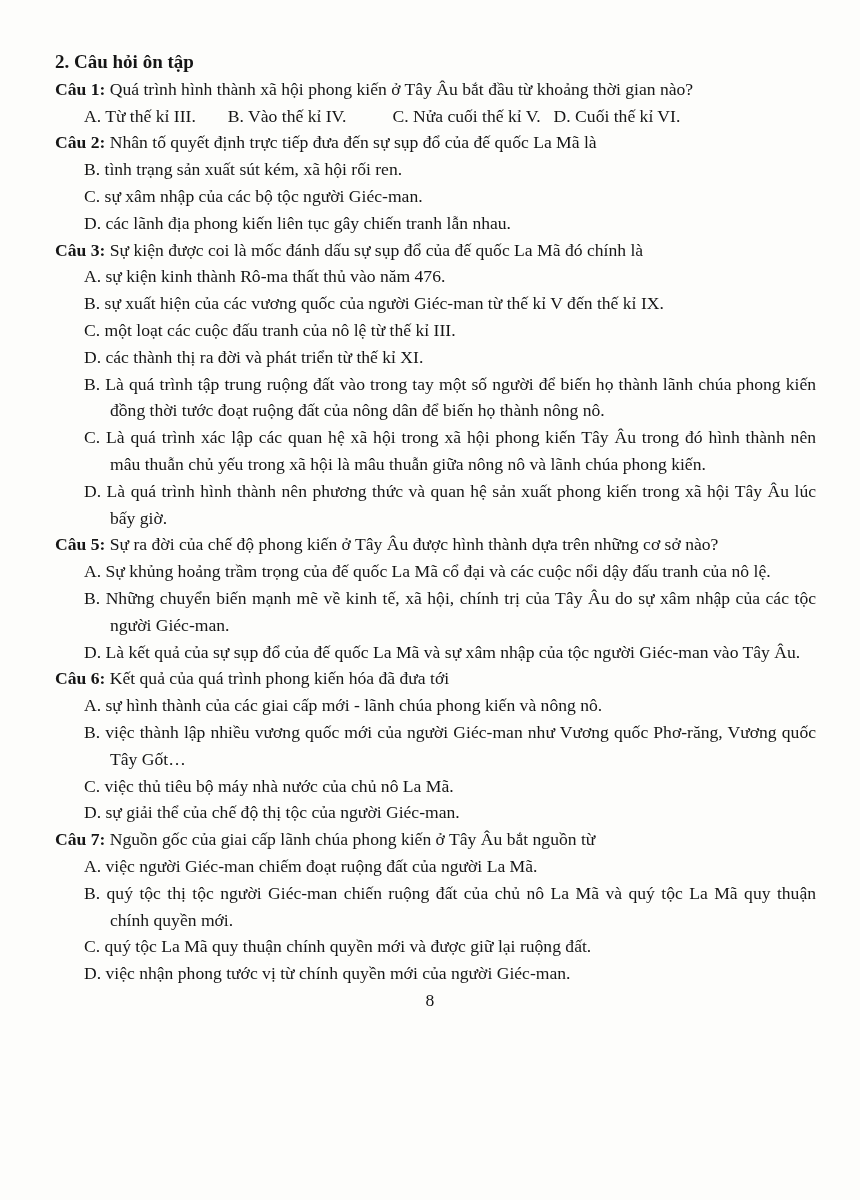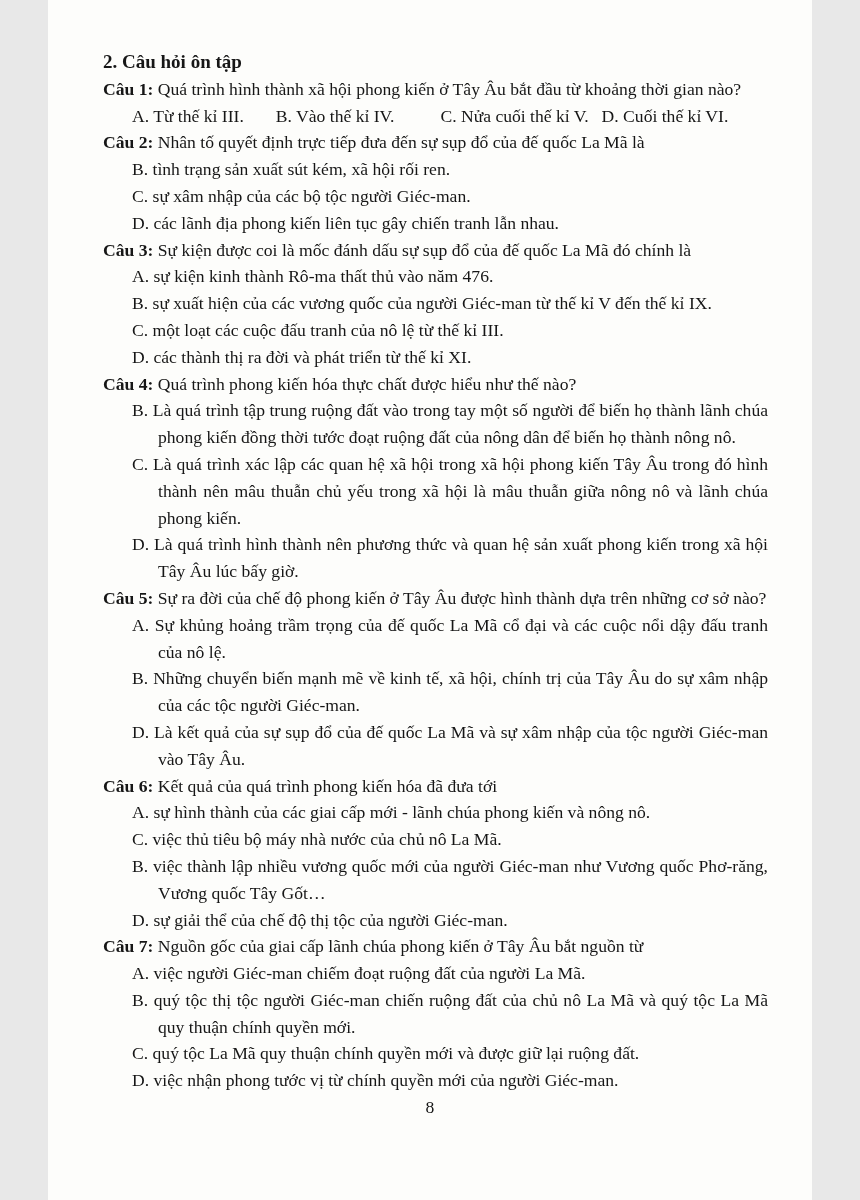--- a/index.html
+++ b/index.html
@@ -1,18 +1,18 @@
 <!DOCTYPE html>
 <html lang="vi"><head>
 <meta charset="utf-8">
 <style>
   html, body { margin: 0; padding: 0; background: #e8e8e8; }
   .page {
     position: relative;
-    width: 764px;
+    width: 860px;
     min-height: 1200px;
     box-sizing: border-box;
     margin: 0 auto;
     background: #fdfdfb;
     color: #161616;
     font-family: "Liberation Serif", "DejaVu Serif", serif;
     font-size: 17.6px;
     line-height: 26.8px;
     padding: 49px 44px 8px 55px;
   }
@@ -67,38 +67,37 @@
 
   <section>
     <p class="q-line"><span class="q-label">Câu 3:</span> <span>Sự kiện được coi là mốc đánh dấu sự sụp đổ của đế quốc La Mã đó chính là</span></p>
     <p class="option">A. sự kiện kinh thành Rô-ma thất thủ vào năm 476.</p>
     <p class="option">B. sự xuất hiện của các vương quốc của người Giéc-man từ thế kỉ V đến thế kỉ IX.</p>
     <p class="option">C. một loạt các cuộc đấu tranh của nô lệ từ thế kỉ III.</p>
     <p class="option">D. các thành thị ra đời và phát triển từ thế kỉ XI.</p>
   </section>
 
   <section>
-    <p class="q-line"><span class="q-label">Câu 4:</span> <span>Quá trình phong kiến hóa thực chất được hiểu như thế nào?</span></p>
     <p class="option">B. Là quá trình tập trung ruộng đất vào trong tay một số người để biến họ thành lãnh chúa phong kiến đồng thời tước đoạt ruộng đất của nông dân để biến họ thành nông nô.</p>
     <p class="option">C. Là quá trình xác lập các quan hệ xã hội trong xã hội phong kiến Tây Âu trong đó hình thành nên mâu thuẫn chủ yếu trong xã hội là mâu thuẫn giữa nông nô và lãnh chúa phong kiến.</p>
     <p class="option">D. Là quá trình hình thành nên phương thức và quan hệ sản xuất phong kiến trong xã hội Tây Âu lúc bấy giờ.</p>
   </section>
 
   <section>
     <p class="q-line"><span class="q-label">Câu 5:</span> <span>Sự ra đời của chế độ phong kiến ở Tây Âu được hình thành dựa trên những cơ sở nào?</span></p>
     <p class="option">A. Sự khủng hoảng trầm trọng của đế quốc La Mã cổ đại và các cuộc nổi dậy đấu tranh của nô lệ.</p>
     <p class="option">B. Những chuyển biến mạnh mẽ về kinh tế, xã hội, chính trị của Tây Âu do sự xâm nhập của các tộc người Giéc-man.</p>
     <p class="option">D. Là kết quả của sự sụp đổ của đế quốc La Mã và sự xâm nhập của tộc người Giéc-man vào Tây Âu.</p>
   </section>
 
   <section>
     <p class="q-line"><span class="q-label">Câu 6:</span> <span>Kết quả của quá trình phong kiến hóa đã đưa tới</span></p>
     <p class="option">A. sự hình thành của các giai cấp mới - lãnh chúa phong kiến và nông nô.</p>
+    <p class="option">B. việc thành lập nhiều vương quốc mới của người Giéc-man như Vương quốc Phơ-răng, Vương quốc Tây Gốt…</p>
     <p class="option">C. việc thủ tiêu bộ máy nhà nước của chủ nô La Mã.</p>
-    <p class="option">B. việc thành lập nhiều vương quốc mới của người Giéc-man như Vương quốc Phơ-răng, Vương quốc Tây Gốt…</p>
     <p class="option">D. sự giải thể của chế độ thị tộc của người Giéc-man.</p>
   </section>
 
   <section>
     <p class="q-line"><span class="q-label">Câu 7:</span> <span>Nguồn gốc của giai cấp lãnh chúa phong kiến ở Tây Âu bắt nguồn từ</span></p>
     <p class="option">A. việc người Giéc-man chiếm đoạt ruộng đất của người La Mã.</p>
     <p class="option">B. quý tộc thị tộc người Giéc-man chiến ruộng đất của chủ nô La Mã và quý tộc La Mã quy thuận chính quyền mới.</p>
     <p class="option">C. quý tộc La Mã quy thuận chính quyền mới và được giữ lại ruộng đất.</p>
     <p class="option">D. việc nhận phong tước vị từ chính quyền mới của người Giéc-man.</p>
   </section>

